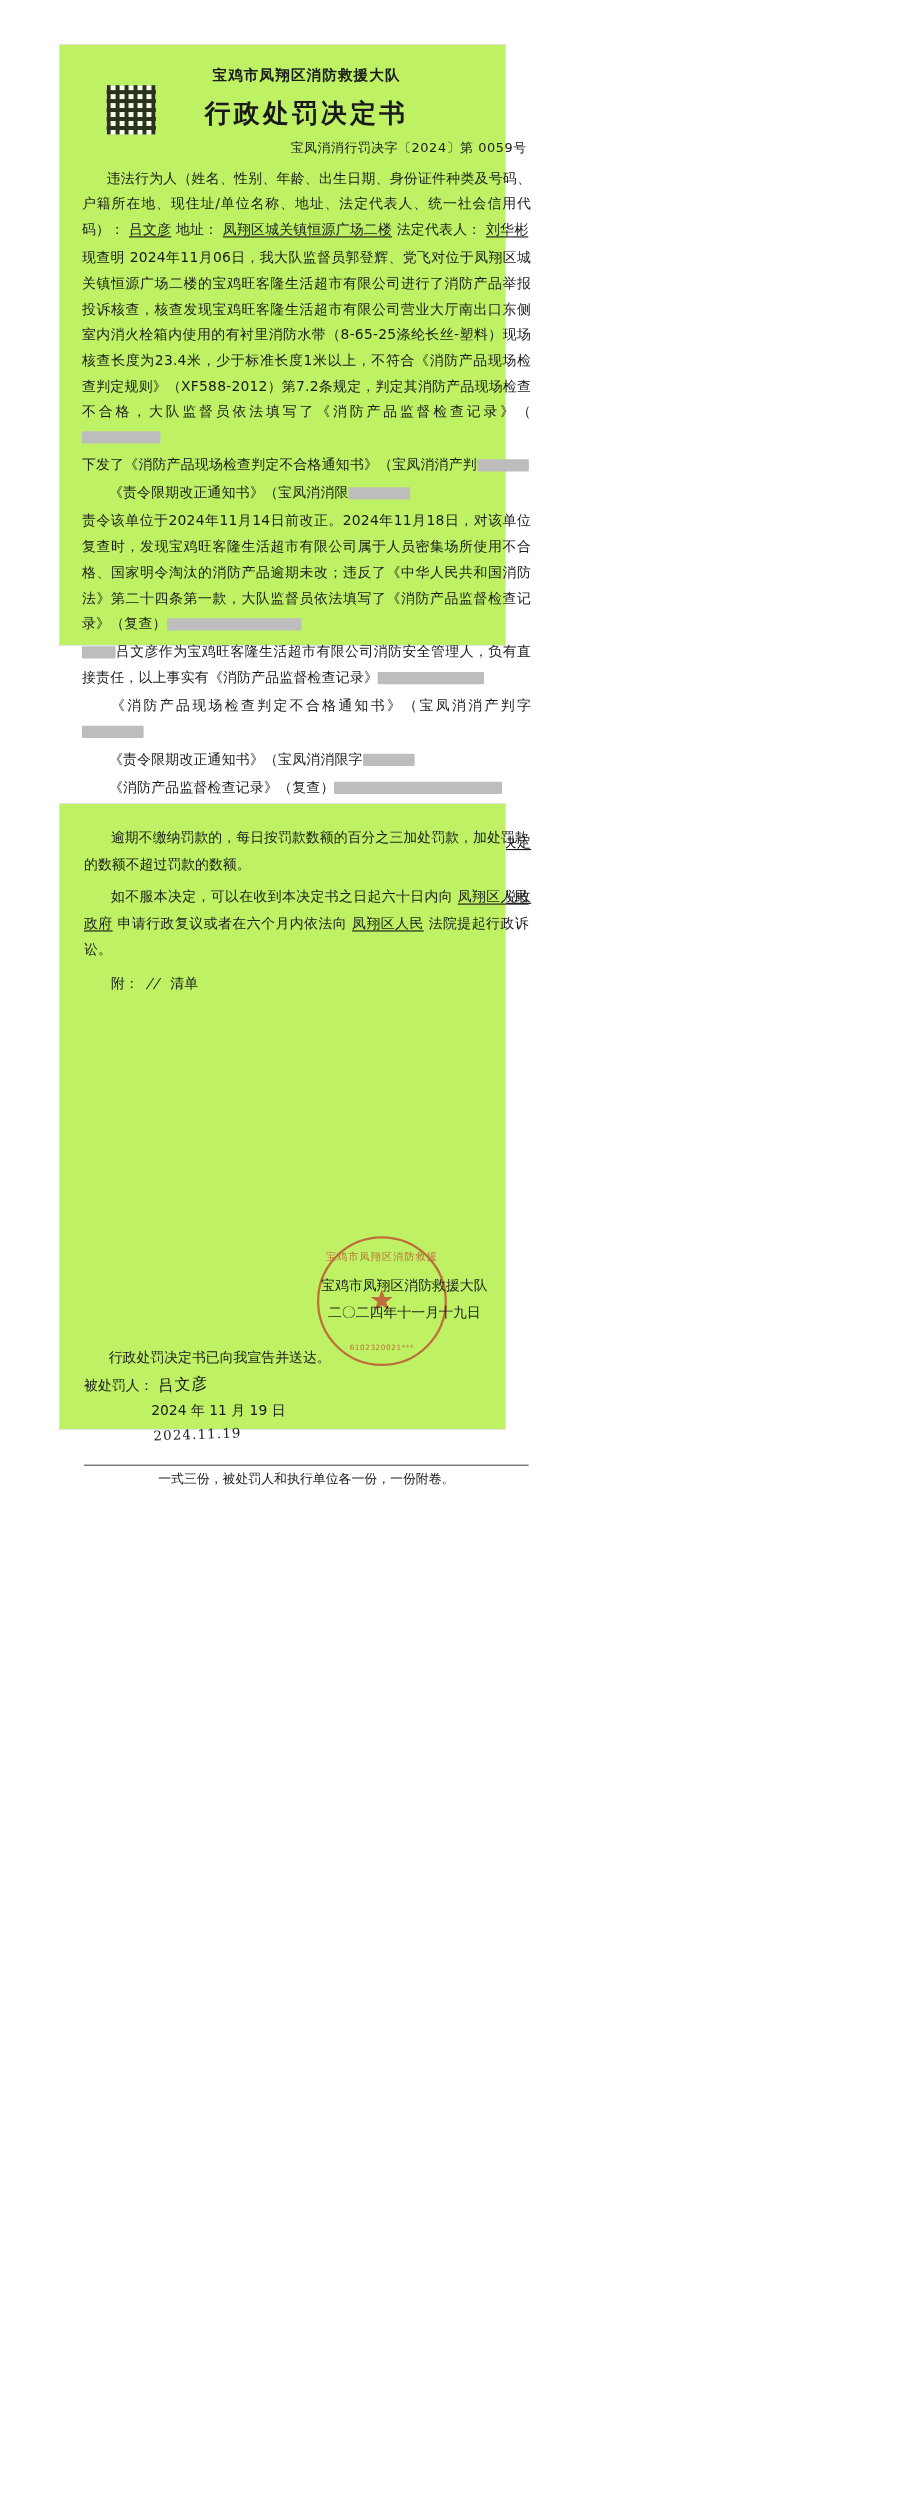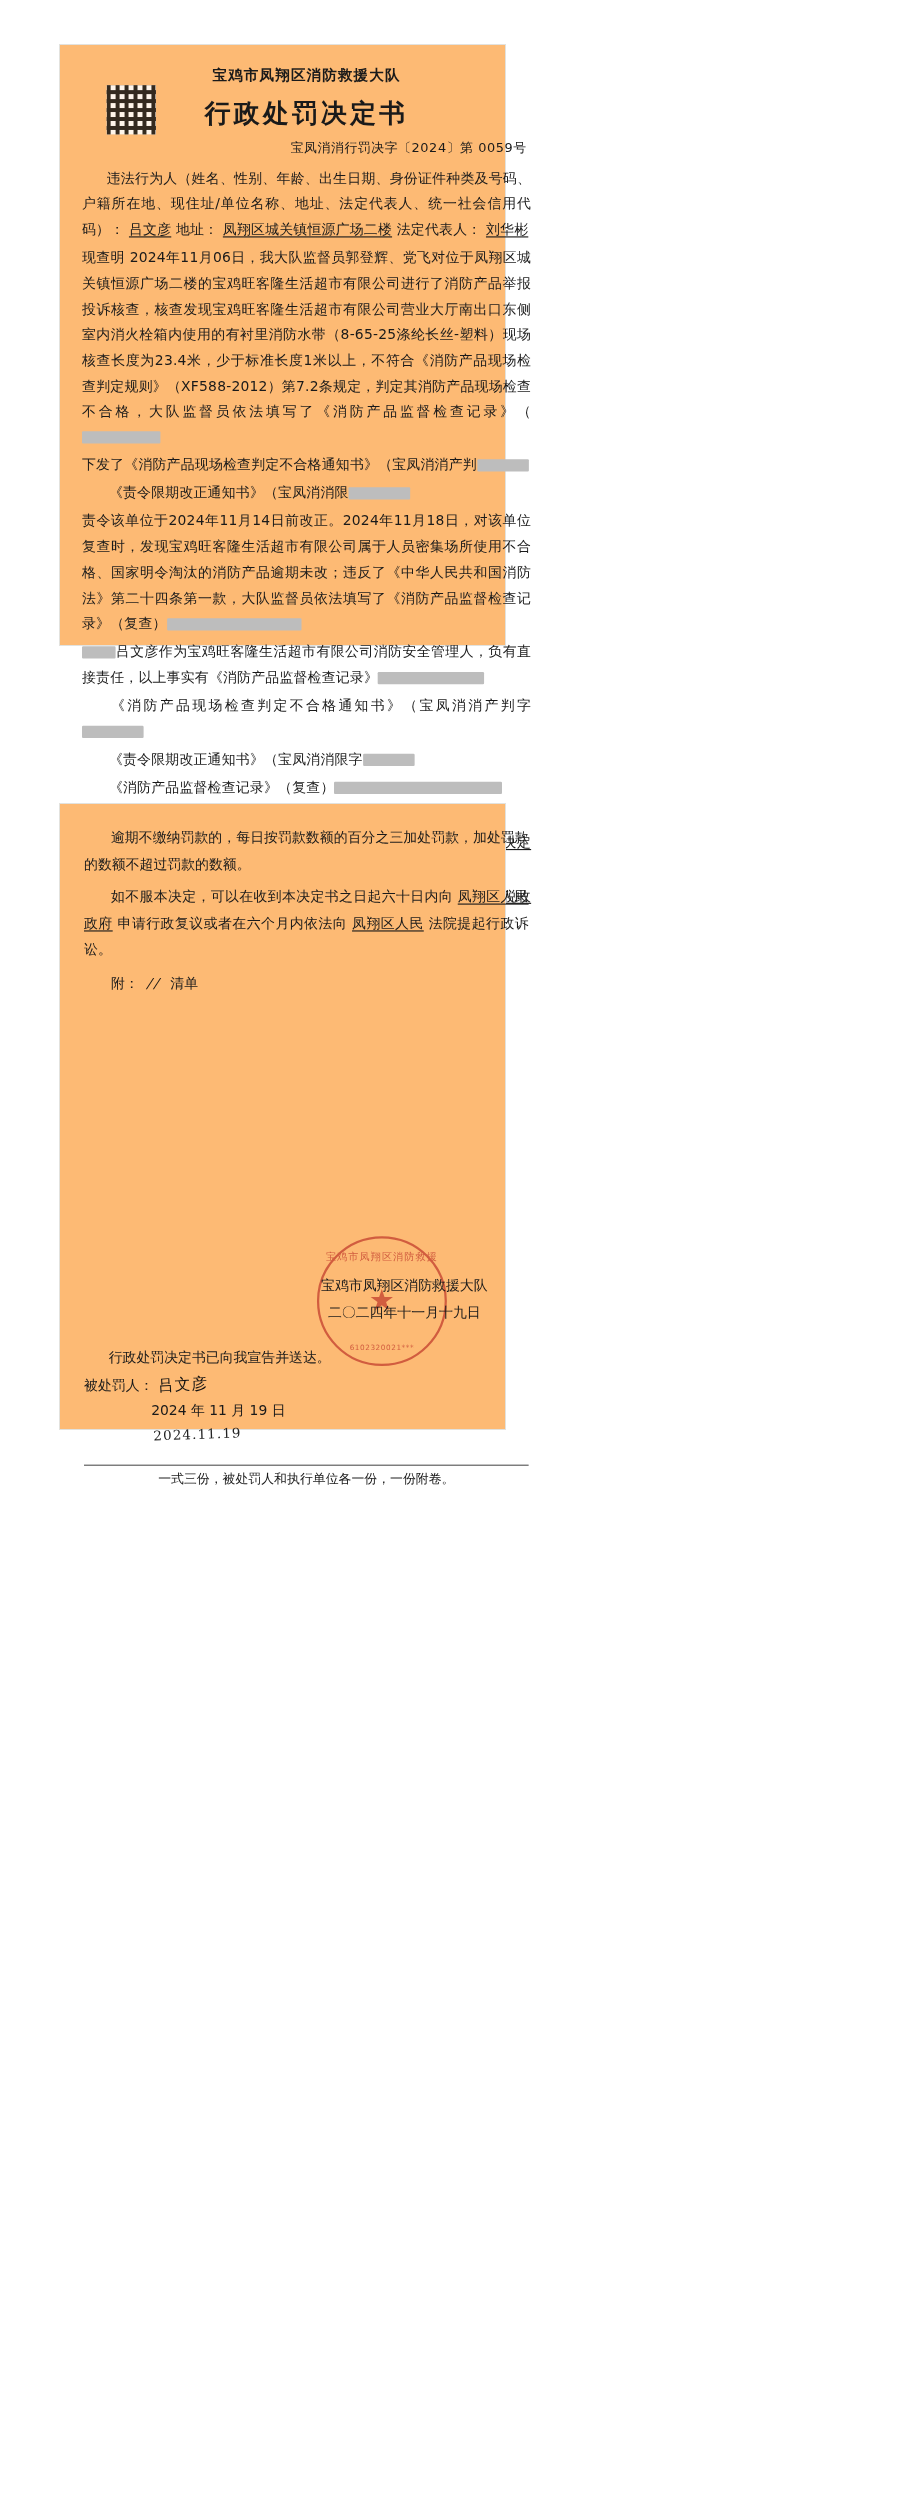--- a/index.html
+++ b/index.html
@@ -10,21 +10,21 @@
   body {
     width: 900px;
     height: 2517px;
     position: relative;
     font-family: "DejaVu Sans", "Liberation Sans", sans-serif;
     color: #1a1a1a;
     overflow: hidden;
   }
   .page {
     position: absolute;
-    background: #fdba74;
+    background: #bef264;
     box-shadow: 0 0 0 1px #e2e2de;
   }
   
   #page-one {
     left: 60px;
     top: 45px;
     width: 445px;
     height: 600px;
     padding: 18px 22px 10px 22px;
     box-sizing: border-box;

